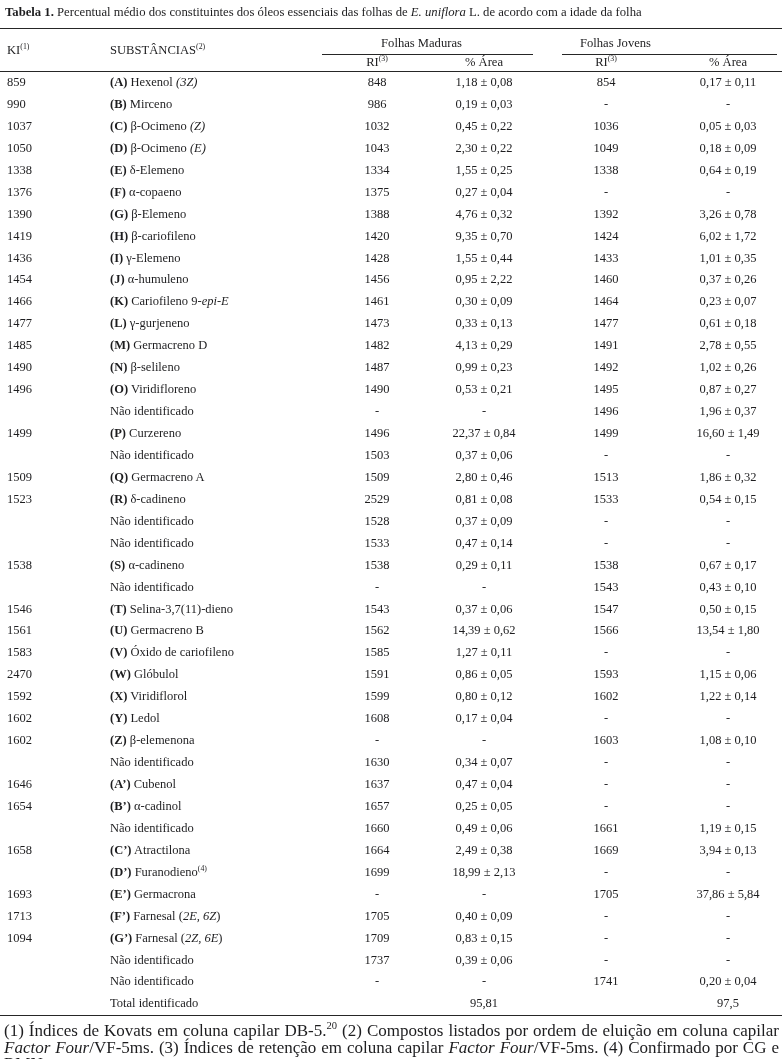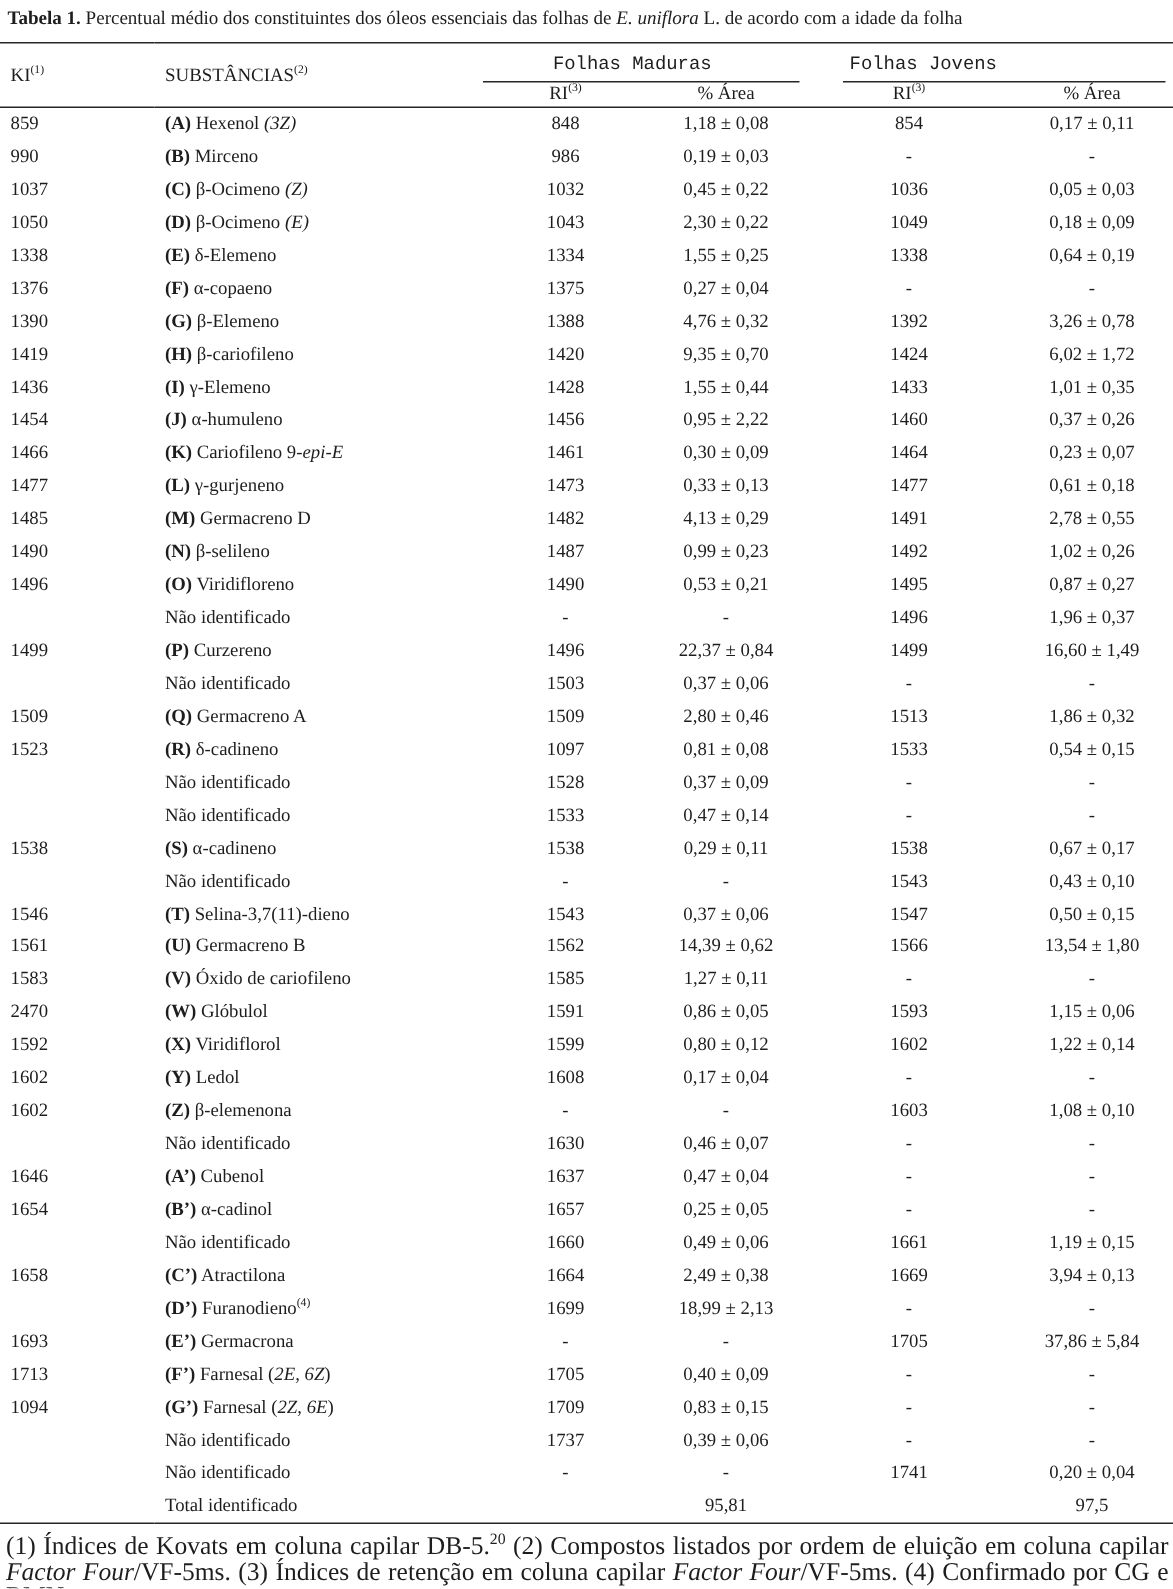--- a/index.html
+++ b/index.html
@@ -16,21 +16,21 @@
     border-collapse:collapse;table-layout:fixed;
     border-top:1.7px solid #262626;border-bottom:1.7px solid #262626;
   }
   thead th{
     font-weight:normal;font-size:12.6px;padding:0;
     border-bottom:1.4px solid #262626;vertical-align:middle;text-align:center;
   }
   tr.hrow1{height:26px;}
   tr.hrow2{height:17px;}
   th.grp{border-bottom:none;vertical-align:bottom;}
-  .ginner{height:24px;line-height:26px;text-align:center;border-bottom:1.3px solid #262626;font-family:Liberation Mono, monospace;}
+  .ginner{height:24px;line-height:26px;text-align:center;border-bottom:1.3px solid #262626;}
   .g1{margin-right:3px;padding-right:12px;}
   .g2{margin-right:5px;padding-right:108px;}
   tbody td{height:21.93px;padding:0;font-size:12.5px;text-align:center;line-height:21.93px;
     white-space:nowrap;overflow:hidden;}
   .left{text-align:left;padding-left:7px;}
   .c5{padding-right:12px;}
   .c6{padding-left:12px;}
   th.c5{padding-right:12px;}
   th.c6{padding-left:12px;}
   .footnote{
@@ -242,21 +242,21 @@
           <td class="left"><span class="b">(Q)</span><span> Germacreno A</span></td>
           <td class="c3">1509</td>
           <td class="c4">2,80 ± 0,46</td>
           <td class="gapc"></td>
           <td class="c5">1513</td>
           <td class="c6">1,86 ± 0,32</td>
         </tr>
         <tr>
           <td class="left">1523</td>
           <td class="left"><span class="b">(R)</span><span> δ-cadineno</span></td>
-          <td class="c3">1097</td>
+          <td class="c3">2529</td>
           <td class="c4">0,81 ± 0,08</td>
           <td class="gapc"></td>
           <td class="c5">1533</td>
           <td class="c6">0,54 ± 0,15</td>
         </tr>
         <tr>
           <td class="left"></td>
           <td class="left"><span>Não identificado</span></td>
           <td class="c3">1528</td>
           <td class="c4">0,37 ± 0,09</td>
@@ -351,21 +351,21 @@
           <td class="c3">-</td>
           <td class="c4">-</td>
           <td class="gapc"></td>
           <td class="c5">1603</td>
           <td class="c6">1,08 ± 0,10</td>
         </tr>
         <tr>
           <td class="left"></td>
           <td class="left"><span>Não identificado</span></td>
           <td class="c3">1630</td>
-          <td class="c4">0,46 ± 0,07</td>
+          <td class="c4">0,34 ± 0,07</td>
           <td class="gapc"></td>
           <td class="c5">-</td>
           <td class="c6">-</td>
         </tr>
         <tr>
           <td class="left">1646</td>
           <td class="left"><span class="b">(A’)</span><span> Cubenol</span></td>
           <td class="c3">1637</td>
           <td class="c4">0,47 ± 0,04</td>
           <td class="gapc"></td>

